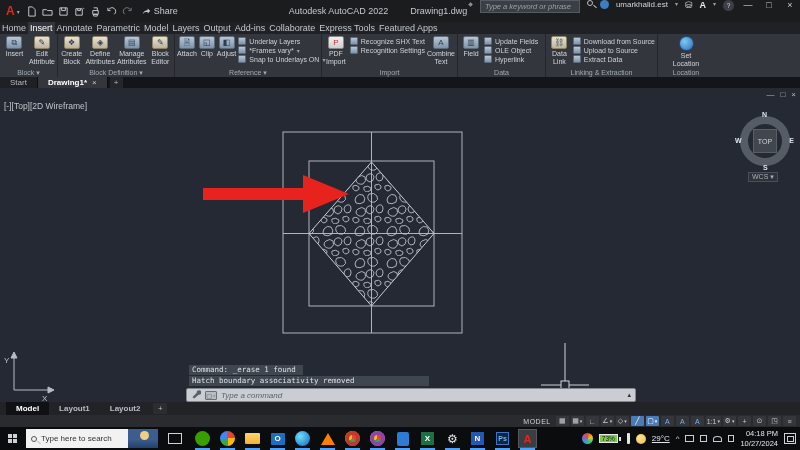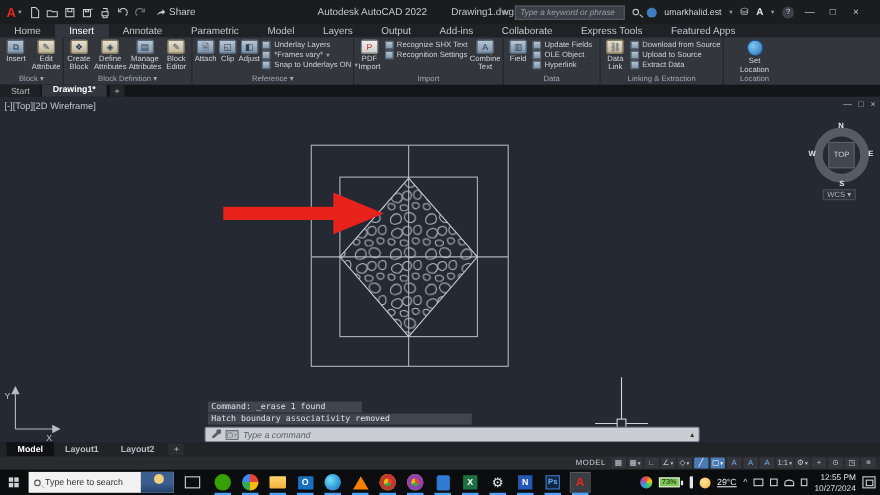--- a/index.html
+++ b/index.html
@@ -6,59 +6,59 @@
   *{box-sizing:border-box;font-family:"Liberation Sans",sans-serif;}
   .app{position:relative;width:800px;height:450px;overflow:hidden;background:#242933;user-select:none;}
 
   
   .titlebar{position:absolute;left:0;top:0;width:800px;height:22px;background:#1b1c1e;display:flex;align-items:center;color:#cfd3d8;font-size:9px;}
   .logoA{color:#e0281e;font-weight:bold;font-size:12px;margin:0 2px 0 6px;}
   .qat{display:flex;align-items:center;gap:5px;margin-left:6px;}
   .qat svg{display:block}
   .share{display:flex;align-items:center;gap:3px;margin-left:8px;color:#c8ccd1;}
   .tb-center{position:absolute;left:378px;top:0;height:22px;transform:translateX(-50%);display:flex;gap:22px;align-items:center;white-space:nowrap;color:#c4c8cd;}
-  .tb-right{position:absolute;right:0;top:0;height:22px;display:flex;align-items:center;gap:7px;padding-right:15px;}
+  .tb-right{position:absolute;right:0;top:0;height:22px;display:flex;gap:7px;padding-right:3px;}
   .tb-search{width:100px;height:13px;background:#3a3e45;border:1px solid #565b63;color:#9aa0a8;font-size:7.5px;font-style:italic;display:flex;align-items:center;padding:0 4px;}
   .mag{width:6px;height:6px;border:1px solid #b9bec5;border-radius:50%;position:relative;}
   .mag:after{content:"";position:absolute;left:5px;top:5px;width:4px;height:1px;background:#b9bec5;transform:rotate(40deg);}
   .person{width:9px;height:9px;border-radius:50%;background:#3d7ec0;position:relative;}
   .help{width:11px;height:11px;border-radius:50%;background:#3c4046;color:#cfd3d8;font-size:7px;display:flex;align-items:center;justify-content:center;}
   .winbtn{color:#c6cacf;font-size:9px;width:14px;text-align:center;}
   .caret{font-size:6px;color:#9aa0a8;}
 
   
   .ribbontabs{position:absolute;left:0;top:22px;width:800px;height:12px;background:#1f2124;display:flex;align-items:center;gap:0;font-size:9px;color:#c3c8cd;}
-  .rtab{padding:0 13px;height:12px;display:flex;align-items:center;}
+  .rtab{padding:0 2px;height:12px;display:flex;align-items:center;}
   .rtab.active{background:#33373d;color:#fff;}
 
   
   .ribbon{position:absolute;left:0;top:34px;width:800px;height:44px;background:#33373d;display:flex;}
   .panel{height:44px;border-right:1px solid #24262b;display:flex;flex-direction:column;}
   .pbody{flex:1;display:flex;align-items:flex-start;padding:2px 2px 0 2px;gap:2px;}
   .plabel{height:10px;font-size:7px;color:#a2a8b0;text-align:center;line-height:10px;white-space:nowrap;overflow:hidden;}
   .bigbtn{width:32px;display:flex;flex-direction:column;align-items:center;gap:1px;}
   .bigbtn .blabel{font-size:7px;color:#d2d6db;text-align:center;line-height:1.1;white-space:normal;}
   .bicon{width:16px;height:13px;border-radius:2px;background:linear-gradient(#b9c6d4,#7d94ab);border:1px solid #5d6b7a;display:flex;align-items:center;justify-content:center;font-size:8px;color:#2c3e50;}
   .bicon.tan{background:linear-gradient(#e8e2d2,#bdb49a);border-color:#8d8366;}
   .bicon.red{background:linear-gradient(#f0f0f0,#cfcfcf);border-color:#888;color:#c0392b;}
   .bicon.globe{background:radial-gradient(circle at 35% 35%,#7ec8f0,#2d6eb5);border-color:#1d4e85;border-radius:50%;width:15px;height:15px;color:#e8f4e0;}
   .smallrows{display:flex;flex-direction:column;justify-content:flex-start;gap:1px;padding-top:1px;}
   .srow{display:flex;align-items:center;gap:3px;font-size:7px;color:#ced2d7;white-space:nowrap;}
   .sicon{width:8px;height:8px;border-radius:1px;background:linear-gradient(#b9c6d4,#7d94ab);border:1px solid #5d6b7a;flex:0 0 auto;}
 
   
   .filetabs{position:absolute;left:0;top:77px;width:800px;height:11px;background:#141518;display:flex;align-items:stretch;font-size:8px;color:#b4b9bf;}
   .ftab{padding:0 10px;display:flex;align-items:center;gap:5px;border-right:1px solid #0c0d0f;background:#1e2024;}
-  .ftab.active{background:#33373d;color:#fff;font-weight:bold;flex-direction:column;}
+  .ftab.active{background:#33373d;color:#fff;font-weight:bold;}
   .ftab .x{font-weight:normal;color:#c4c8cd;}
   .fplus{width:13px;display:flex;align-items:center;justify-content:center;background:#24262a;color:#b4b9bf;margin-left:2px;}
 
   
   .canvas{position:absolute;left:0;top:88px;width:800px;height:314px;background:#242933;overflow:hidden;}
-  .vplabel{position:absolute;left:4px;top:3px;font-size:8.5px;color:#c2c7cd;}
+  .vplabel{position:absolute;left:4px;top:13px;font-size:8.5px;color:#c2c7cd;}
   .docwin{position:absolute;right:4px;top:2px;display:flex;gap:6px;color:#b9bec5;font-size:8px;}
   .compass{position:absolute;left:737px;top:25px;width:56px;height:56px;}
   .cring{position:absolute;left:3px;top:3px;width:50px;height:50px;border-radius:50%;border:8px solid rgba(158,164,173,.42);}
   .ctop{position:absolute;left:16px;top:16px;width:24px;height:24px;background:#42464e;color:#cdd2d8;font-size:7px;display:flex;align-items:center;justify-content:center;border:1px solid #5a5f67;}
   .cdir{position:absolute;font-size:7px;color:#e2e6ea;font-weight:bold;}
   .wcs{position:absolute;left:748px;top:84px;font-size:7px;color:#aab0b8;background:#2e323a;border:1px solid #4a4f57;padding:0 3px;}
 
   .hist{position:absolute;font-size:7.5px;font-family:"DejaVu Sans Mono",monospace;color:#dde1e6;background:rgba(110,118,128,.38);padding:0 3px;line-height:10px;white-space:nowrap;overflow:hidden;}
   .cmdbar{position:absolute;left:186px;top:300px;width:450px;height:14px;background:#caced4;border:1px solid #83898f;border-radius:2px;display:flex;align-items:center;gap:4px;padding:0 4px;color:#555;}
   .cmdwrench{flex:0 0 auto;display:flex;}
@@ -413,21 +413,21 @@
     <div class="compass">
       <div class="cring"></div>
       <div class="ctop">TOP</div>
       <span class="cdir" style="left:25px;top:-2px">N</span>
       <span class="cdir" style="left:-2px;top:24px">W</span>
       <span class="cdir" style="right:-1px;top:24px">E</span>
       <span class="cdir" style="left:26px;bottom:-2px">S</span>
     </div>
     <span class="wcs">WCS ▾</span>
 
-    <div class="hist" style="left:189px;top:277px;width:140px">Command: _erase 1 found</div>
+    <div class="hist" style="left:189px;top:277px;width:114px">Command: _erase 1 found</div>
     <div class="hist" style="left:189px;top:288px;width:240px">Hatch boundary associativity removed</div>
 
     <div class="cmdbar">
       <span class="cmdwrench">
         <svg width="10" height="10" viewBox="0 0 14 14">
             <path d="M2 12 L8 6 a3.2 3.2 0 1 1 2.6 2.6 L4.6 14 Z" fill="#5a6066" transform="translate(0,-2)"></path>
           </svg>
       </span>
       <span class="cmdicon">
           <span>▢</span>
@@ -572,20 +572,20 @@
         </span>
       <span style="width:3px;height:11px;background:#e4e7ea;border-radius:1px"></span>
       <span class="sun"></span>
       <span class="temp">29°C</span>
       <span class="chev">^</span>
       <span class="tico"></span>
       <span class="tico" style="width:7px"></span>
       <span class="tico" style="border-radius:50% 50% 0 0;height:6px"></span>
       <span class="tico" style="width:6px"></span>
       <span class="clock">
-        <div>12:55 PM</div>
+        <div>04:18 PM</div>
         <div>10/27/2024</div>
       </span>
       <span class="action"></span>
     </span>
   </div>
 
 </div>
 
 </body></html>

